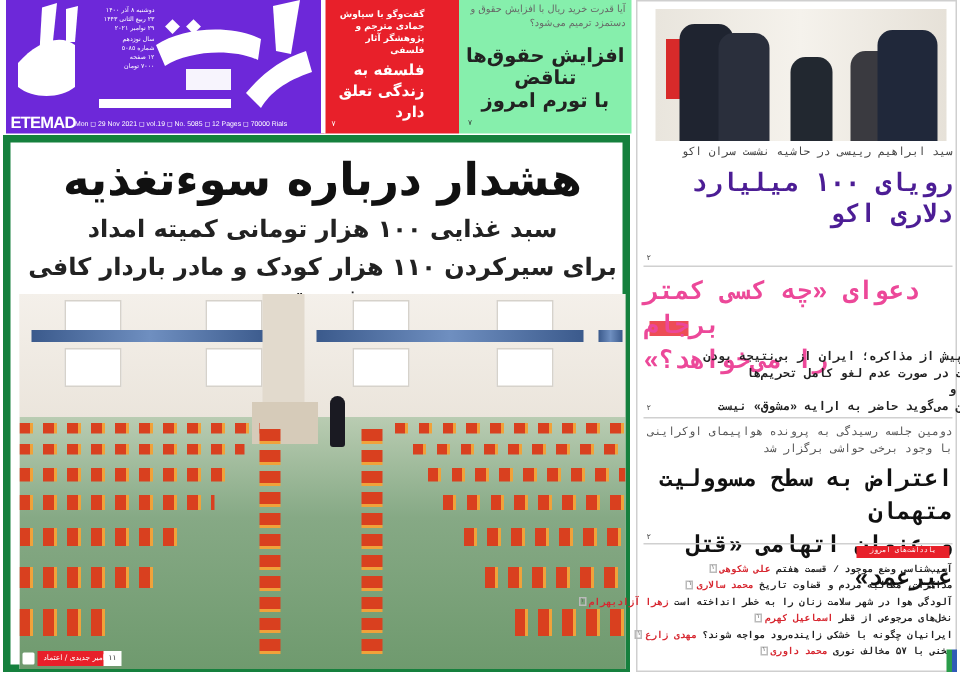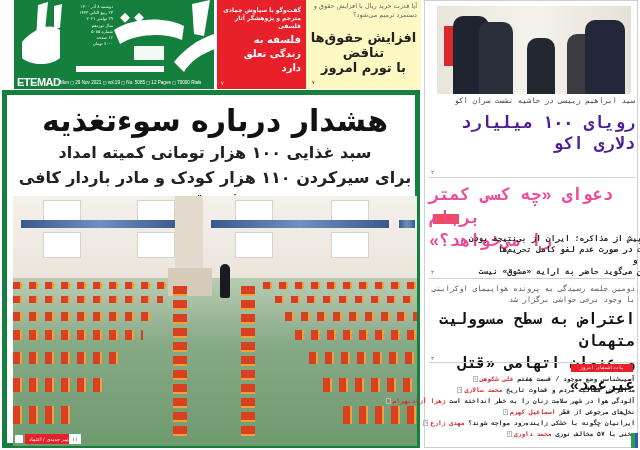--- a/index.html
+++ b/index.html
@@ -1,34 +1,34 @@
 <!DOCTYPE html>
 <html><head>
   <meta charset="utf-8">
   <style>
     * { margin: 0; padding: 0; box-sizing: border-box; }
     html, body { width: 640px; height: 450px; overflow: hidden; background: #ffffff; }
     body { font-family: "DejaVu Sans", sans-serif; position: relative; }
     .page { position: absolute; left: 0; top: 0; width: 640px; height: 450px; background: #fff; }
 
     
-    .masthead { position: absolute; left: 14px; top: 0; width: 212px; height: 89px; background: #15803d; overflow: hidden; }
+    .masthead { position: absolute; left: 4px; top: 0; width: 212px; height: 89px; background: #6d28d9; overflow: hidden; }
     .logo-shape { position: absolute; left: 0; top: 0; width: 212px; height: 80px; }
     .logo-text-en { position: absolute; left: 3px; top: 76px; color: #fff; font-family: "Liberation Sans", sans-serif; font-size: 11px; font-weight: bold; letter-spacing: -0.5px; }
     .mast-info { position: absolute; left: 46px; top: 80px; color: #fff; font-family: "Liberation Sans", sans-serif; font-size: 4.6px; white-space: nowrap; }
     .date-block { position: absolute; left: 57px; top: 4px; width: 42px; color: #fff; font-size: 4.2px; line-height: 6.2px; direction: rtl; text-align: right; }
 
     
-    .red-teaser { position: absolute; left: 214px; top: 0; width: 92px; height: 89px; background: #e8202a; border-left: 3px solid #fff; color: #fff; direction: rtl; text-align: right; padding: 6px 5px 0 4px; }
+    .red-teaser { position: absolute; left: 214px; top: 0; width: 92px; height: 89px; background: #e8202a; border-left: 3px solid #fff; color: #fff; direction: rtl; text-align: right; padding: 6px 23px 0 4px; }
     .red-teaser .kicker { font-size: 6px; line-height: 8px; font-weight: bold; }
     .red-teaser .title { font-size: 10px; line-height: 14px; font-weight: bold; margin-top: 3px; }
     .red-teaser .pg { position: absolute; left: 4px; bottom: 3px; font-size: 5px; }
 
     
-    .wage-teaser { position: absolute; left: 306px; top: 0; width: 115px; height: 89px; background: #fef9c3; direction: rtl; text-align: center; }
+    .wage-teaser { position: absolute; left: 306px; top: 0; width: 115px; height: 89px; background: #86efac; direction: rtl; text-align: center; }
     .wage-teaser .kicker { font-size: 6.5px; line-height: 9px; color: #666; padding: 2px 4px 0 4px; text-align: right; }
     .wage-teaser .title { font-size: 13px; line-height: 15px; font-weight: bold; color: #222; margin-top: 10px; }
     .wage-teaser .pg { position: absolute; left: 6px; bottom: 4px; font-size: 5px; color: #333; }
 
     
     .main { position: absolute; left: 2px; top: 90px; width: 418px; height: 358px; border: 5px solid #15803d; background: #fff; }
     .main .headline { position: absolute; left: 0; top: 8px; width: 416px; text-align: center; direction: rtl; font-size: 30px; font-weight: bold; color: #111; letter-spacing: -1px; }
     .main .sub1 { position: absolute; left: 0; top: 48px; width: 416px; text-align: center; direction: rtl; font-size: 16px; font-weight: bold; color: #222; }
     .main .sub2 { position: absolute; left: 0; top: 73px; width: 416px; text-align: center; direction: rtl; font-size: 16px; font-weight: bold; color: #222; }
     .photo { position: absolute; left: 6px; top: 101px; width: 404px; height: 250px; overflow: hidden; background: #efeae3; }

